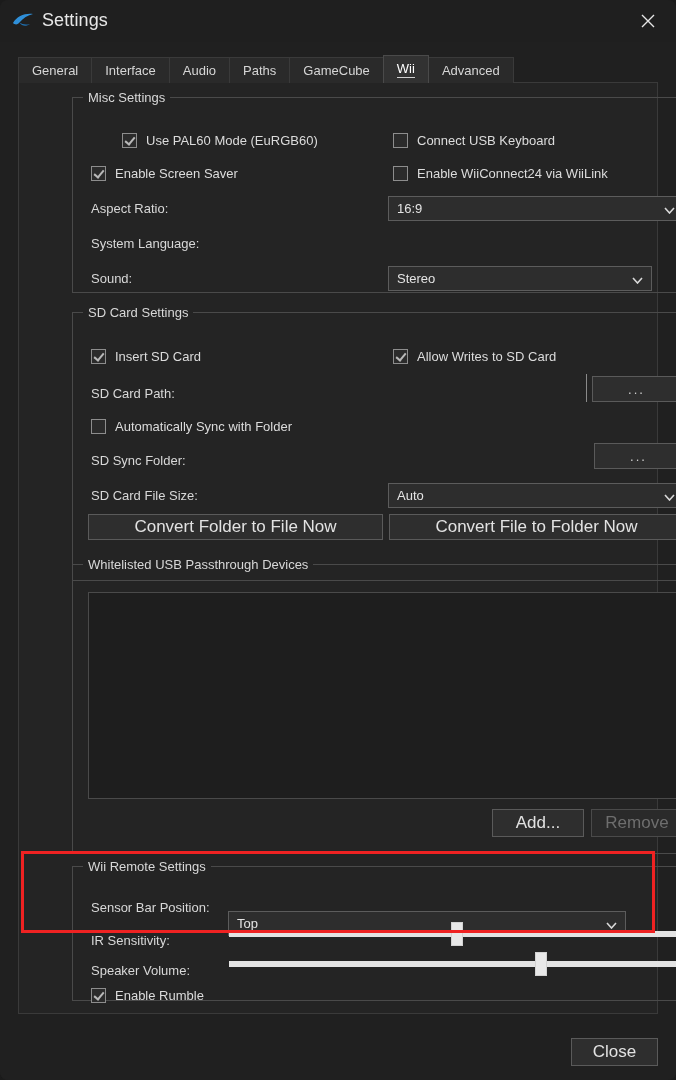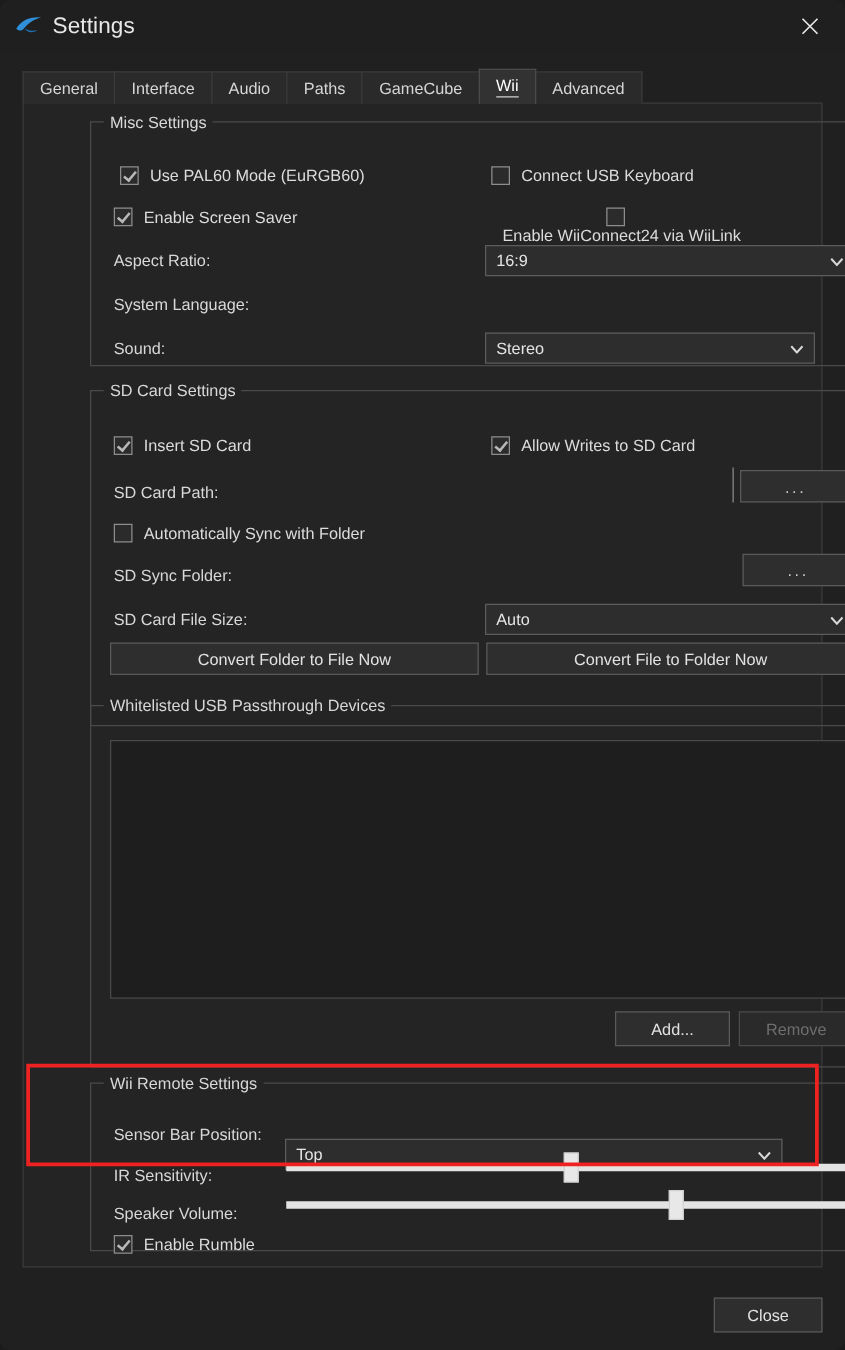--- a/index.html
+++ b/index.html
@@ -180,21 +180,21 @@
   }
 
   .btn {
     position: absolute;
     box-sizing: border-box;
     background: #2e2e2e;
     border: 1px solid #5a5a5a;
     display: flex;
     align-items: center;
     justify-content: center;
-    font-size: 13px;
+    font-size: 17px;
     color: #e2e2e2;
     cursor: default;
     white-space: nowrap;
   }
   .btn.disabled { color: #6e6e6e; border-color: #4a4a4a; background:#2a2a2a; }
   .btn.dots { letter-spacing: 2px; color: #cfcfcf; font-size: 13px; }
 
   .textline {
     position: absolute;
     width: 1px;
@@ -291,33 +291,33 @@
     <div class="tab">
         <span class="tab-label">Advanced</span>
       </div>
   </div>
 
   <div class="tabpage">
 
     <div class="group" style="left:5px; top:14px; width:630px; height:196px;">
       <span class="group-title">Misc Settings</span>
 
-      <div class="cbrow" style="left:0; top:35px;padding-left:23px;">
+      <div class="cbrow" style="left:26px; top:35px;padding-left:23px;">
         <span class="cbox checked"></span>
         <span class="cblabel">Use PAL60 Mode (EuRGB60)</span>
       </div>
       <div class="cbrow" style="left:320px; top:35px;">
         <span class="cbox"></span>
         <span class="cblabel">Connect USB Keyboard</span>
       </div>
       <div class="cbrow" style="left:18px; top:68px;">
         <span class="cbox checked"></span>
         <span class="cblabel">Enable Screen Saver</span>
       </div>
-      <div class="cbrow" style="left:320px; top:68px;flex-direction:column;">
+      <div class="cbrow" style="left:320px; top:68px;">
         <span class="cbox"></span>
         <span class="cblabel">Enable WiiConnect24 via WiiLink</span>
       </div>
 
       <span class="lbl" style="left:18px; top:103px;">Aspect Ratio:</span>
       <div class="combo" style="left:315px; top:98px; width:296px;">
         <span class="combo-val">16:9</span>
         <span class="chev">
           <svg width="11" height="7" viewBox="0 0 11 7">
               <path d="M1 1 L5.5 6 L10 1" stroke="#d8d8d8" stroke-width="1.6" fill="none"></path>

